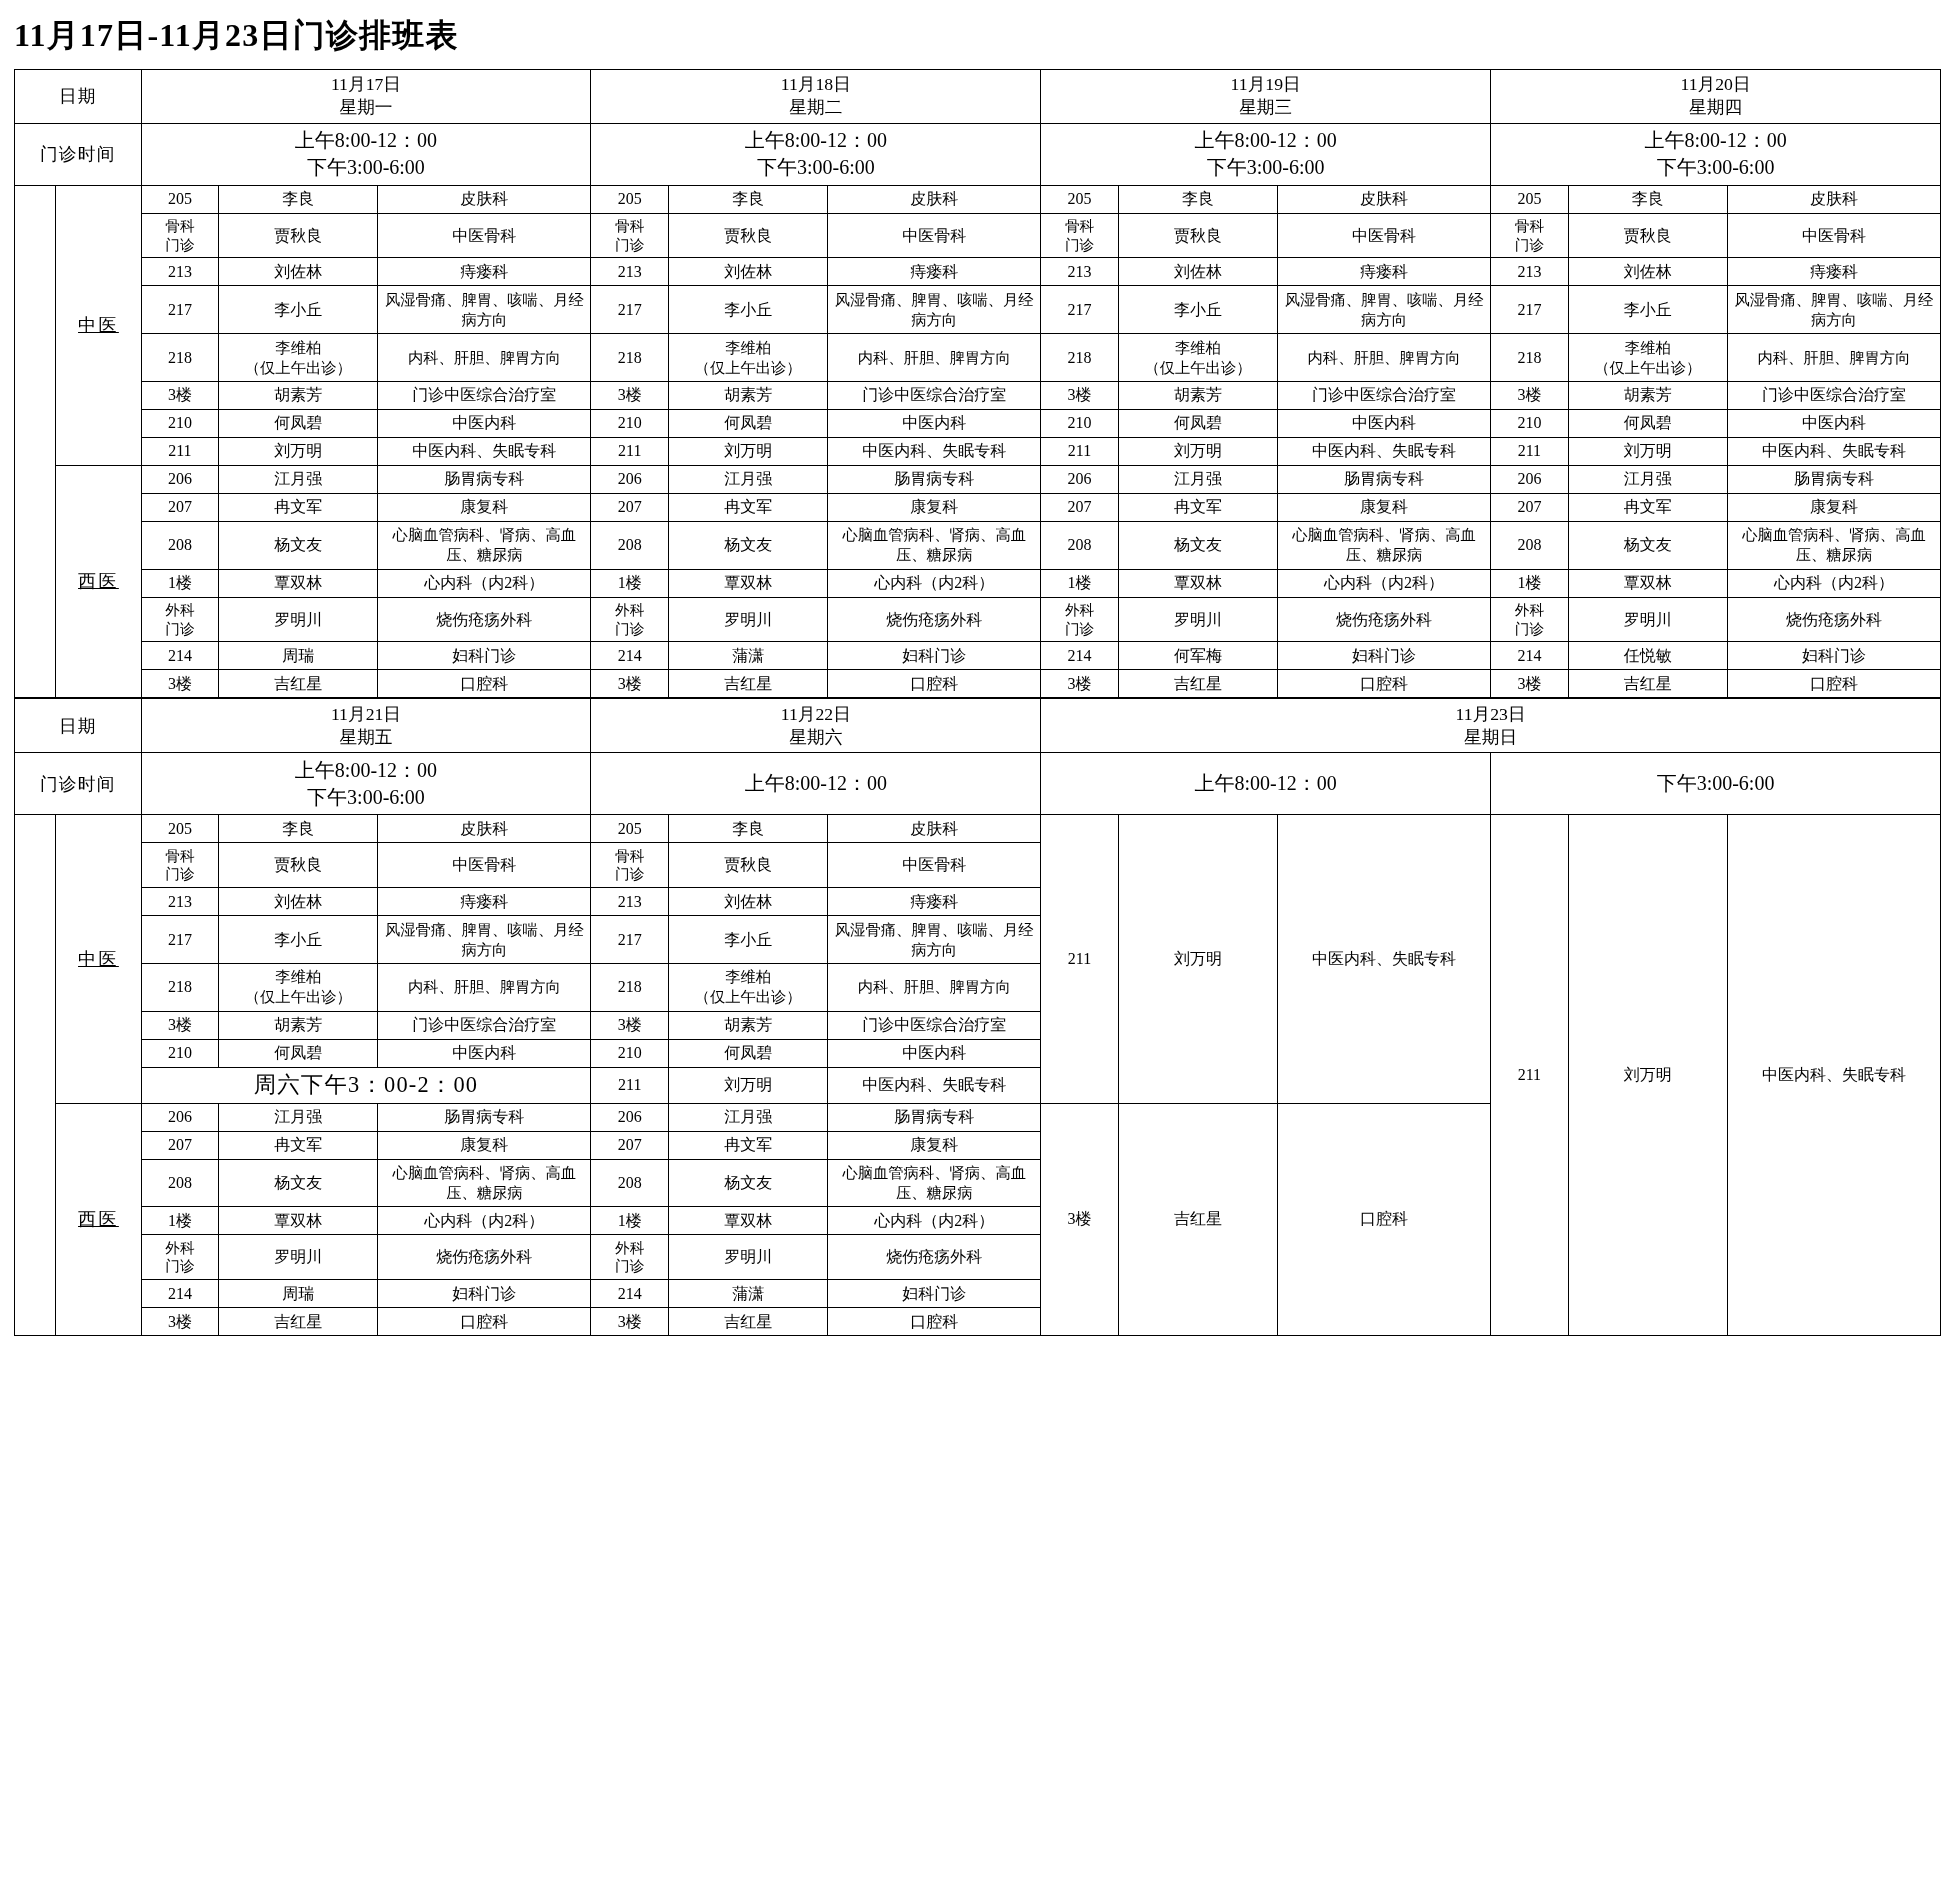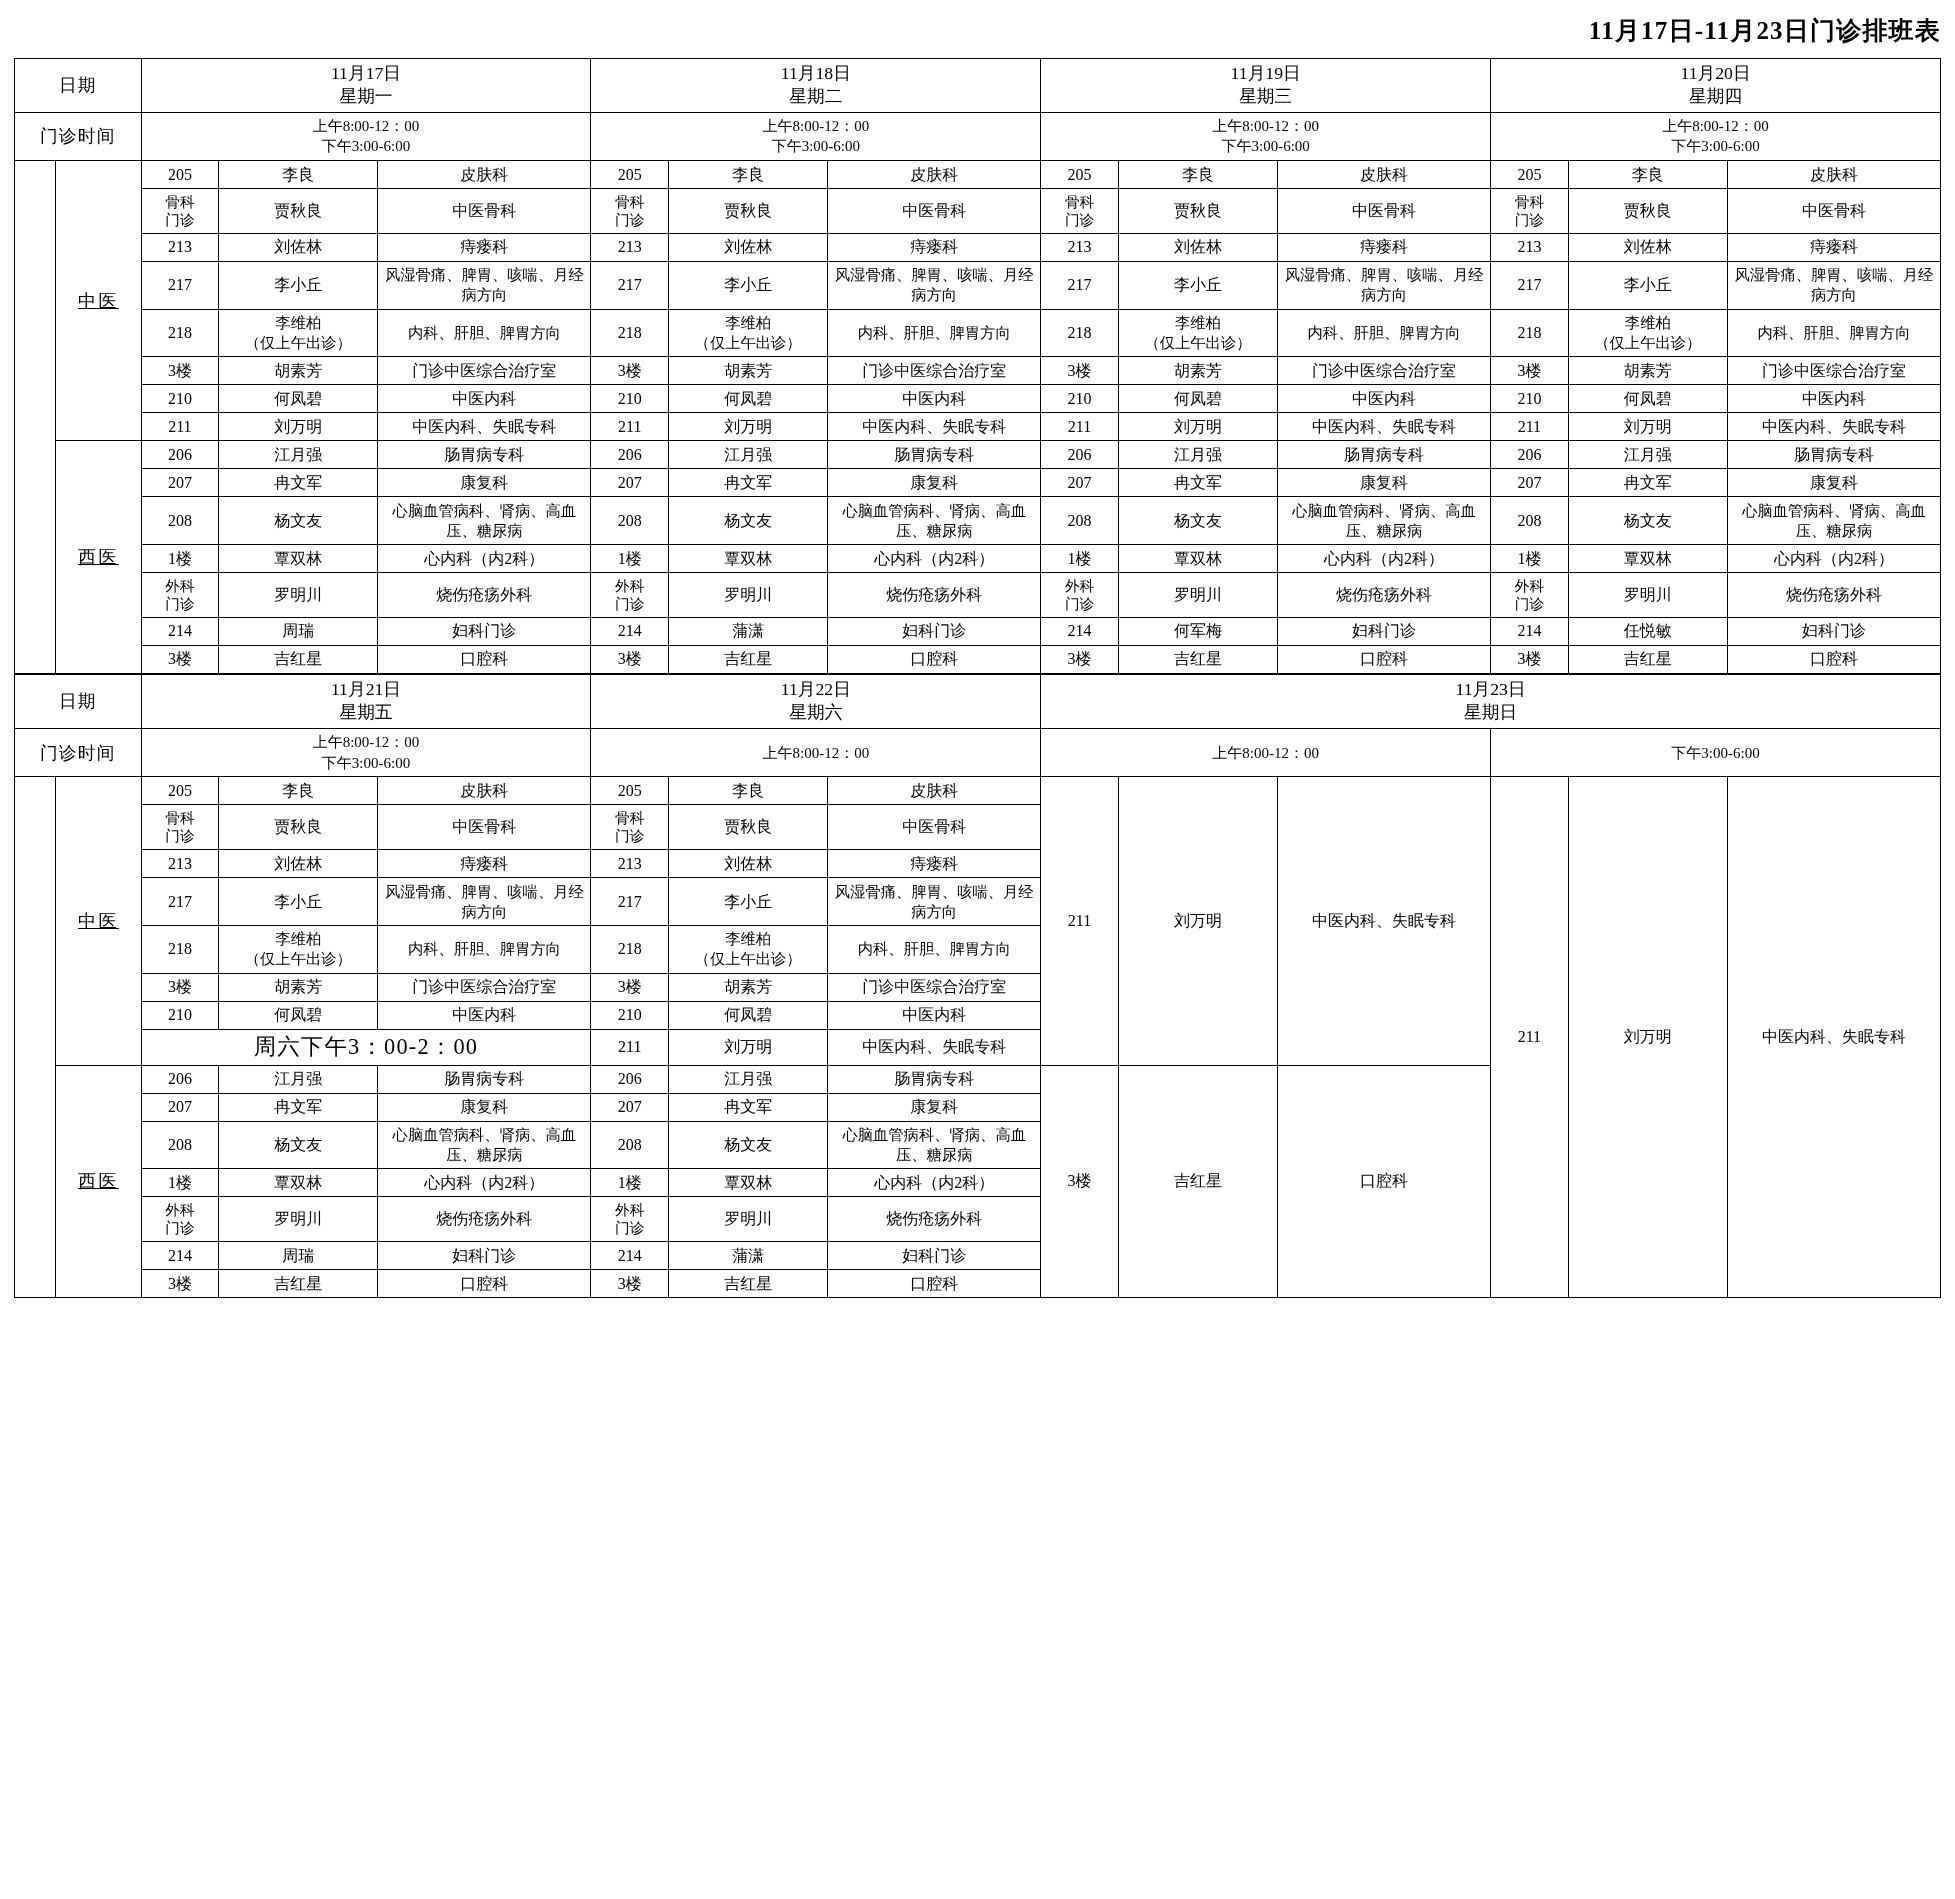--- a/index.html
+++ b/index.html
@@ -3,39 +3,39 @@
 <meta charset="utf-8">
 <style>
   html,body{margin:0;padding:0;background:#ffffff;}
   body{
     font-family:"Liberation Serif","DejaVu Serif",serif;
     color:#000;
     width:1955px;
   }
   .page{width:1955px;box-sizing:border-box;padding:5.9px 14px 17.7px 14px;}
   .title{
-    text-align:right;
-    font-size:25px;
+    text-align:left;
+    font-size:32px;
     font-weight:bold;
     letter-spacing:1.2px;
     padding:8.2px 0 10.6px 0;
   }
   table{border-collapse:collapse;width:100%;table-layout:fixed;}
   td{
     border:0.6px solid #000;
     text-align:center;
     vertical-align:middle;
     font-size:16px;
     padding:3.5px 2.4px;
     line-height:1.25;
     word-break:break-all;
   }
   .hdr-date{font-size:17.7px;letter-spacing:1.2px;}
   .daycell{font-size:17.7px;line-height:1.3;}
-  .timecell{font-size:15px;line-height:1.35;}
+  .timecell{font-size:20px;line-height:1.35;}
   .vert{font-size:18px;letter-spacing:2.4px;text-decoration:underline;}
   .small{font-size:14.7px;}
   .two-line{font-size:15.3px;line-height:1.3;}
   .note{font-size:22.4px;letter-spacing:1.2px;}
   .blank{border:0.6px solid #000;}
 </style>
 </head>
 <body>
 
 <div class="page">

